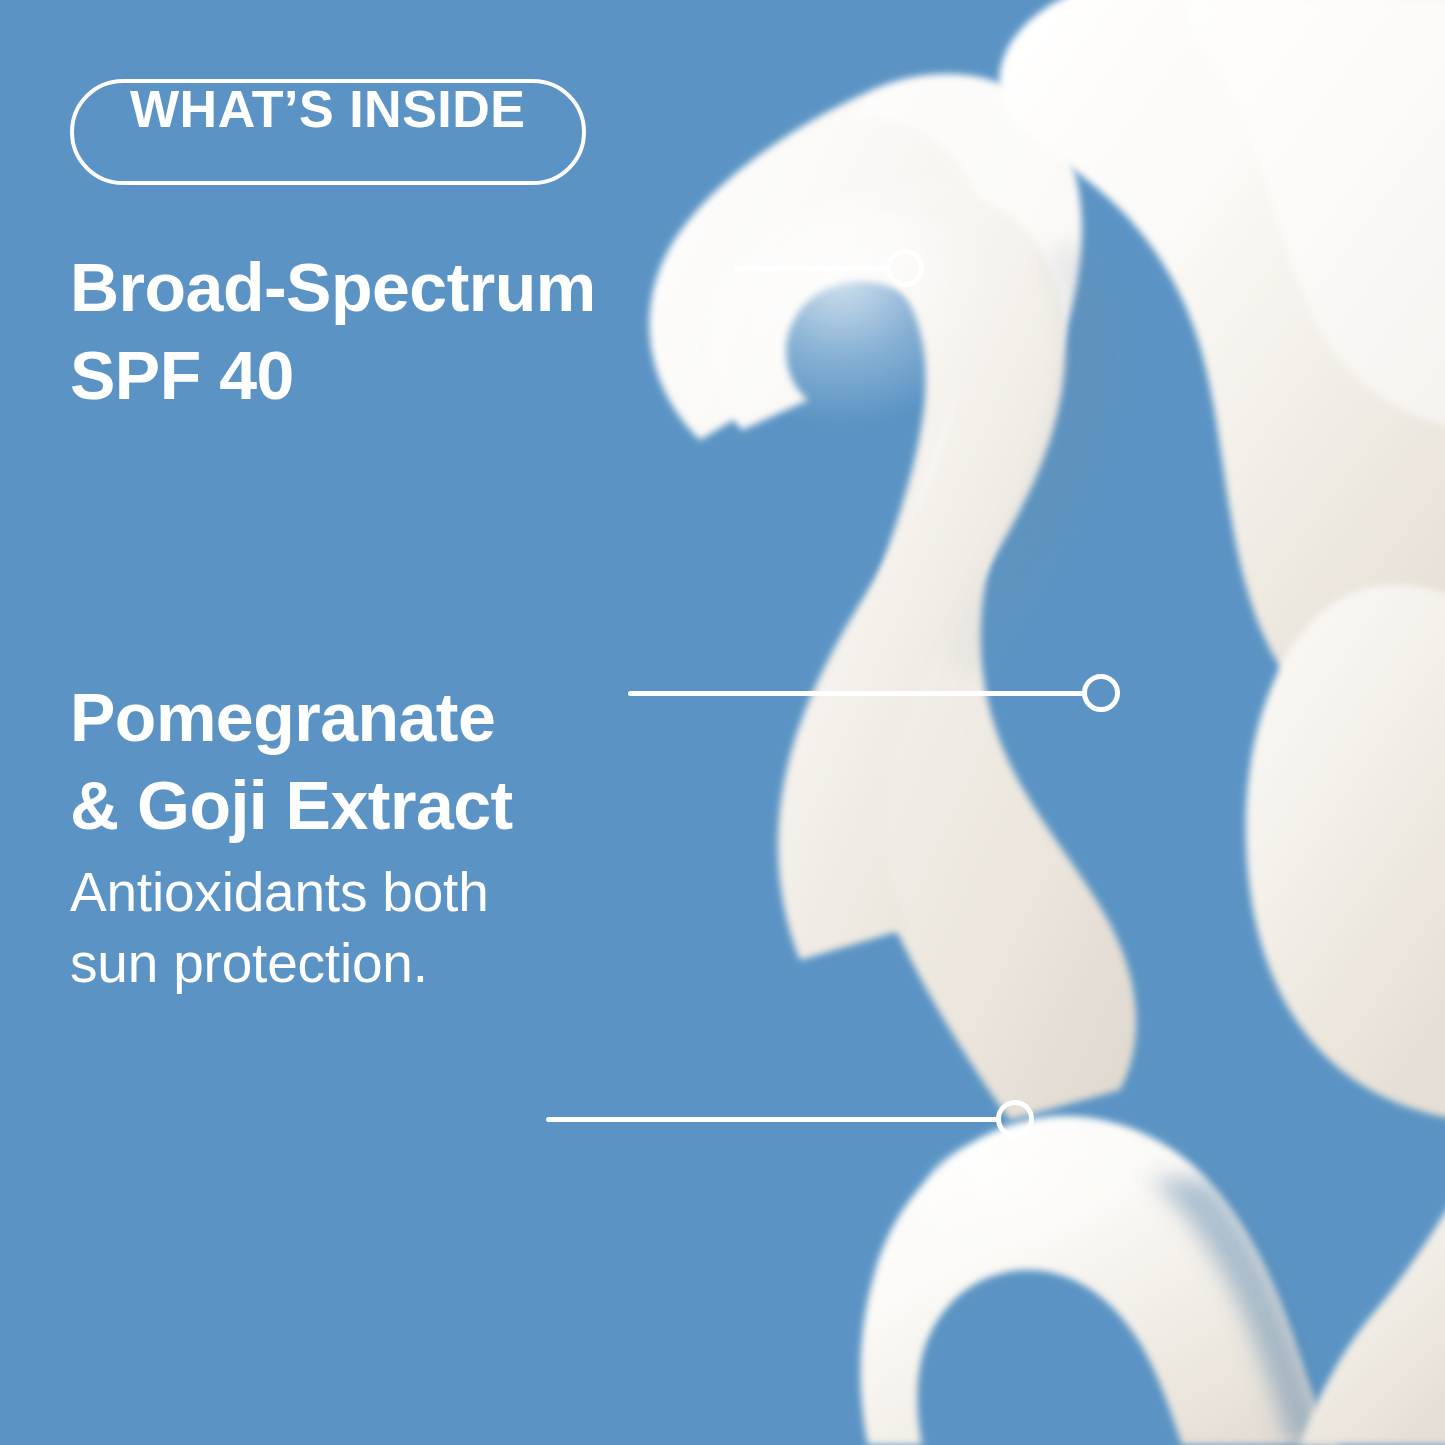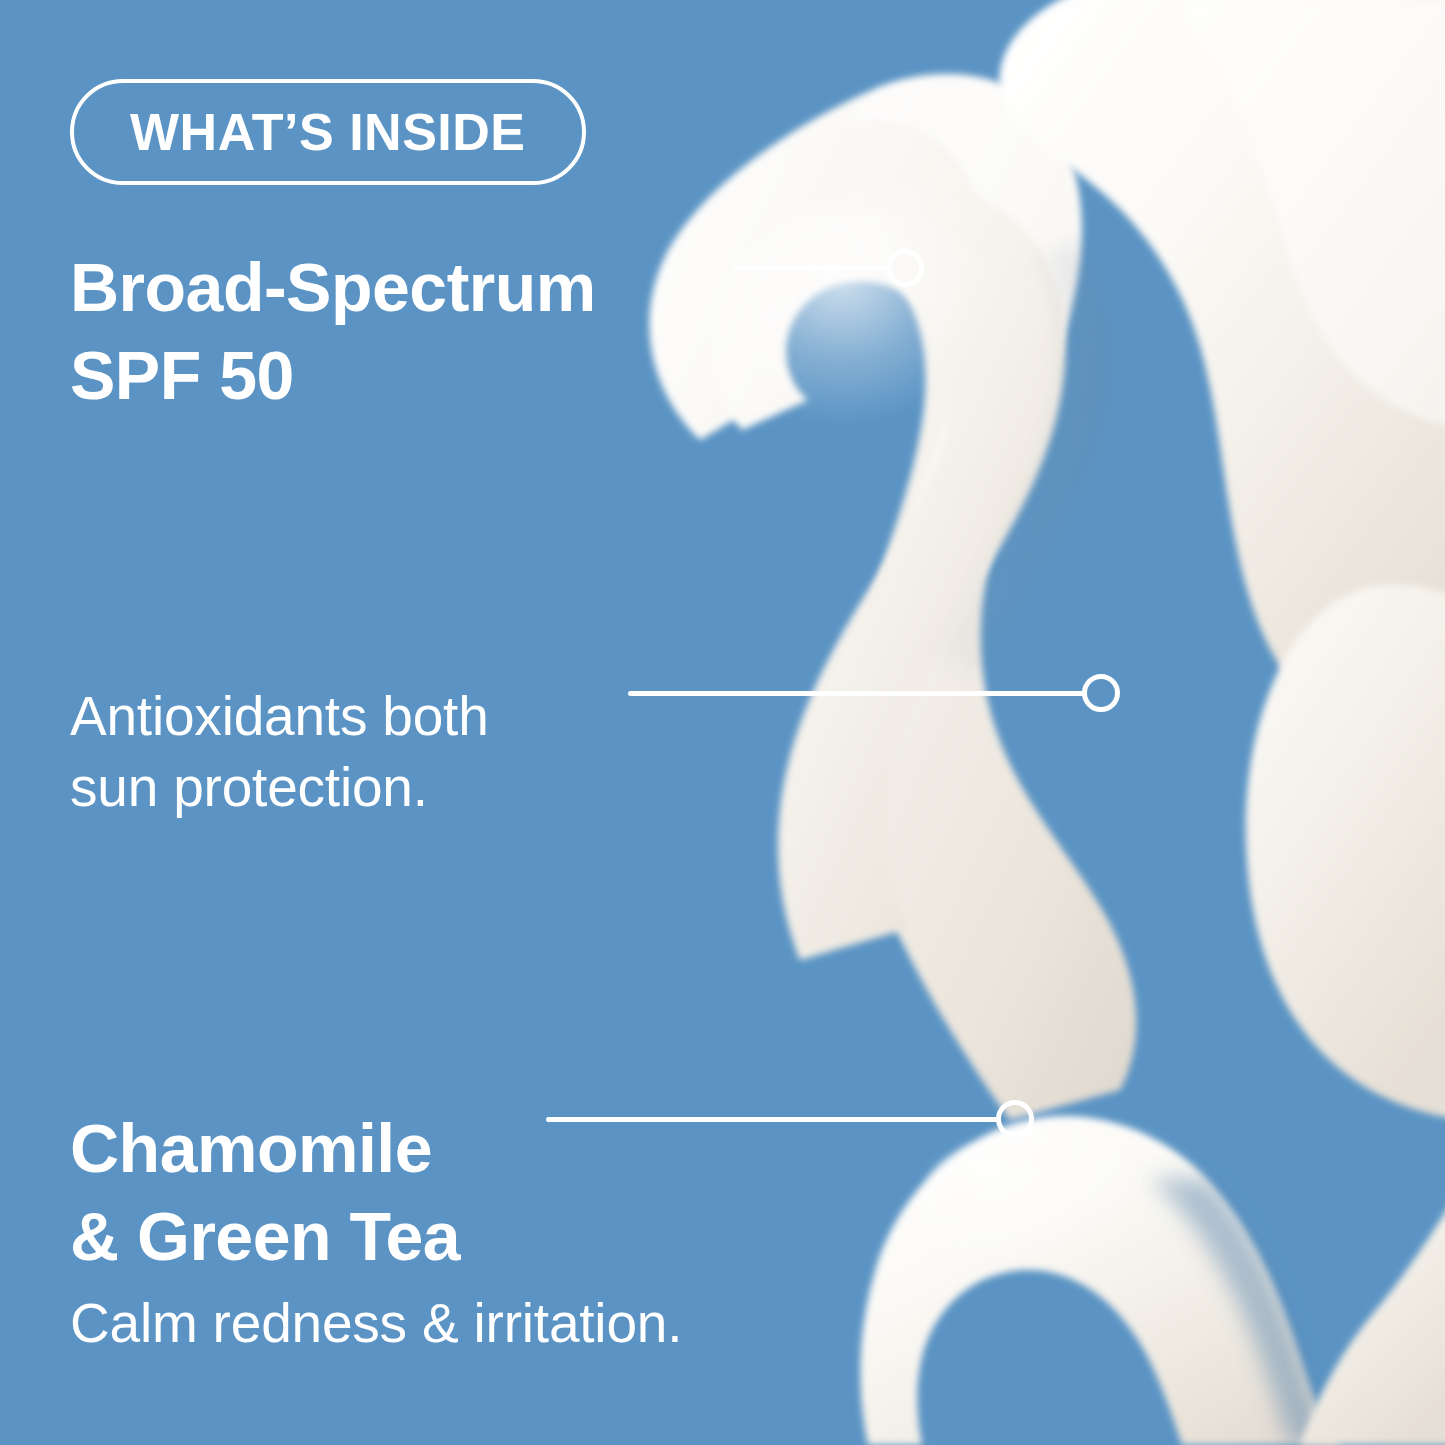--- a/index.html
+++ b/index.html
@@ -36,21 +36,20 @@
   .badge {
     position: absolute;
     left: 70px;
     top: 79px;
     height: 106px;
     box-sizing: border-box;
     border: 4px solid #ffffff;
     border-radius: 53px;
     padding: 0 56px;
     display: flex;
-    align-items: center;
     justify-content: center;
   }
   .badge-label {
     color: #ffffff;
     font-size: 52px;
     font-weight: 700;
     letter-spacing: 0.5px;
     line-height: 1;
     white-space: nowrap;
   }
@@ -342,33 +341,30 @@
   </svg>
 
   <div id="content">
 
     <div class="badge">
       <span class="badge-label">WHAT’S INSIDE</span>
     </div>
 
     <div class="feature" id="feature-0">
       <h2 class="feature-title">Broad-Spectrum
-SPF 50</h2>
+SPF 40</h2>
     </div>
 
     <div class="feature" id="feature-1">
+      <h2 class="feature-title">Pomegranate
+&amp; Goji Extract</h2>
       <p class="feature-desc">Antioxidants both
 sun protection.</p>
     </div>
 
-    <div class="feature" id="feature-2">
-      <h2 class="feature-title">Chamomile
-&amp; Green Tea</h2>
-      <p class="feature-desc">Calm redness &amp; irritation.</p>
-    </div>
 
     <div class="connector" id="conn-0" style="left: 734px; top: 248px; width: 190px;">
       <span class="connector-line"></span>
       <span class="connector-dot"></span>
     </div>
     <div class="connector" id="conn-1" style="left: 628px; top: 673px; width: 492px;">
       <span class="connector-line"></span>
       <span class="connector-dot"></span>
     </div>
     <div class="connector" id="conn-2" style="left: 546px; top: 1099px; width: 488px;">

